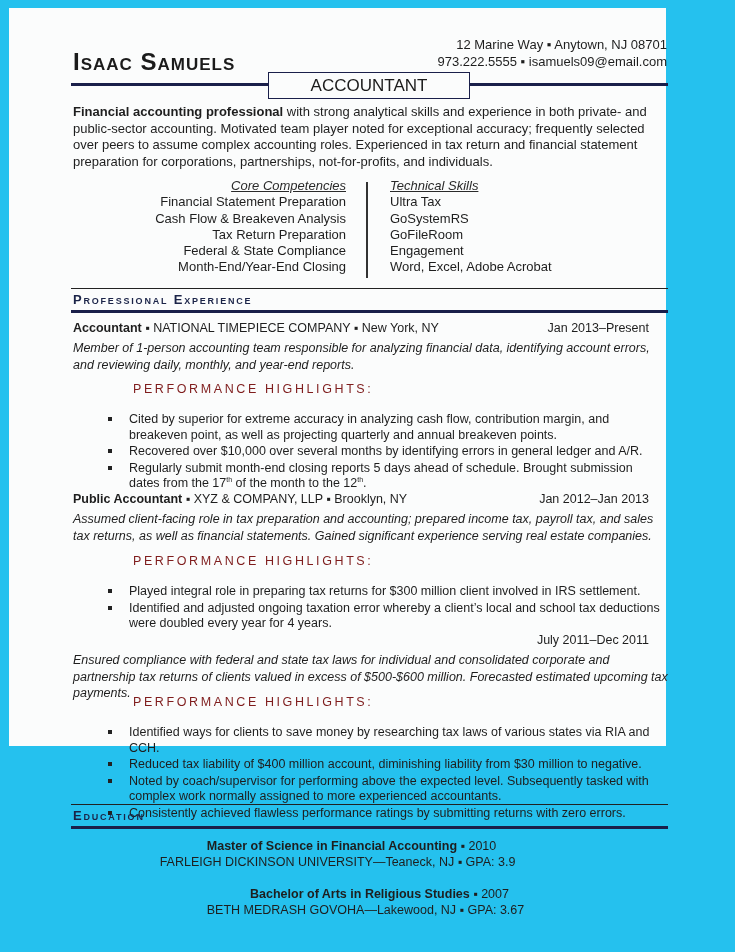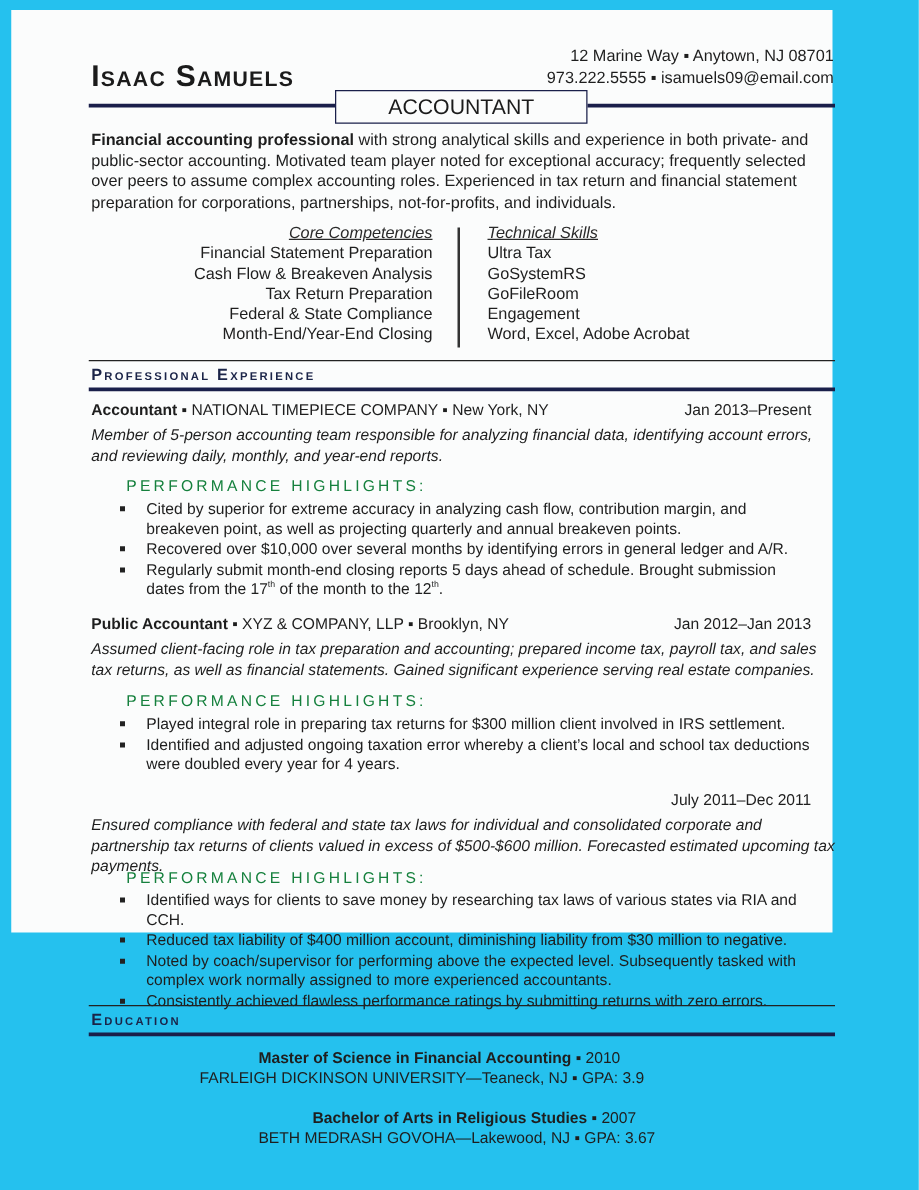--- a/index.html
+++ b/index.html
@@ -41,22 +41,22 @@
     .section-bottom { position: absolute; left: 62px; width: 597px; height: 2.5px; background: #1a1f4a; }
     .section-title {
       position: absolute; left: 64px; font-size: 13px; font-weight: bold; color: #1b2448;
       font-variant: small-caps; letter-spacing: 1.8px;
     }
     .job-line { position: absolute; left: 64px; font-size: 12.5px; }
     .job-line b { font-weight: bold; }
     .job-date { position: absolute; right: 0; width: 657px; text-align: right; font-size: 12.5px; }
     .job-date span { position: absolute; right: 17px; white-space: nowrap; }
     .job-desc { position: absolute; left: 64px; width: 600px; font-size: 12.5px; line-height: 16.5px; font-style: italic; }
-    .ph { position: absolute; left: 92px; font-size: 12.5px; letter-spacing: 2.6px; color: #15803d; }
-    ul.bullets { position: absolute; left: 84px; margin: 0; padding: 0; list-style: none; width: 560px; }
+    .ph { position: absolute; left: 124px; font-size: 12.5px; letter-spacing: 2.6px; color: #7f1d1d; }
+    ul.bullets { position: absolute; left: 84px; margin: 12px; padding: 0; list-style: none; width: 560px; }
     ul.bullets li { position: relative; padding-left: 24px; font-size: 12.5px; line-height: 15.6px; margin-bottom: 1px; }
     ul.bullets li::before {
       content: ""; position: absolute; left: 3px; top: 5px; width: 4px; height: 4px; background: #222;
     }
     sup { font-size: 7px; line-height: 0; }
     .edu { position: absolute; left: 0; width: 657px; text-align: center; font-size: 12.5px; line-height: 16.3px; }
     .edu b { font-weight: bold; margin-left: 28px; }
   </style>
 </head>
 <body>
@@ -96,21 +96,21 @@
   <div class="section-top" style="top:280px;"></div>
   <div class="section-title" style="top:284px;">Professional Experience</div>
   <div class="section-bottom" style="top:302px;"></div>
 
   <div class="job-line" style="top:313px;">
     <b>Accountant</b><span> ▪ NATIONAL TIMEPIECE COMPANY ▪ New York, NY</span>
   </div>
   <div class="job-date" style="top:313px;">
     <span>Jan 2013–Present</span>
   </div>
-  <div class="job-desc" style="top:332px;">Member of 5-person accounting team responsible for analyzing financial data, identifying account errors, and reviewing daily, monthly, and year-end reports.</div>
+  <div class="job-desc" style="top:332px;">Member of 1-person accounting team responsible for analyzing financial data, identifying account errors, and reviewing daily, monthly, and year-end reports.</div>
   <div class="ph" style="top:374px;">PERFORMANCE HIGHLIGHTS:</div>
   <ul class="bullets" style="top:392px;">
     <li>Cited by superior for extreme accuracy in analyzing cash flow, contribution margin, and breakeven point, as well as projecting quarterly and annual breakeven points.</li>
     <li>Recovered over $10,000 over several months by identifying errors in general ledger and A/R.</li>
     <li><span>Regularly submit month-end closing reports 5 days ahead of schedule. Brought submission dates from the 17</span><sup>th</sup><span> of the month to the 12</span><sup>th</sup><span>.</span></li>
   </ul>
 
   <div class="job-line" style="top:484px;">
     <b>Public Accountant</b><span> ▪ XYZ &amp; COMPANY, LLP ▪ Brooklyn, NY</span>
   </div>

